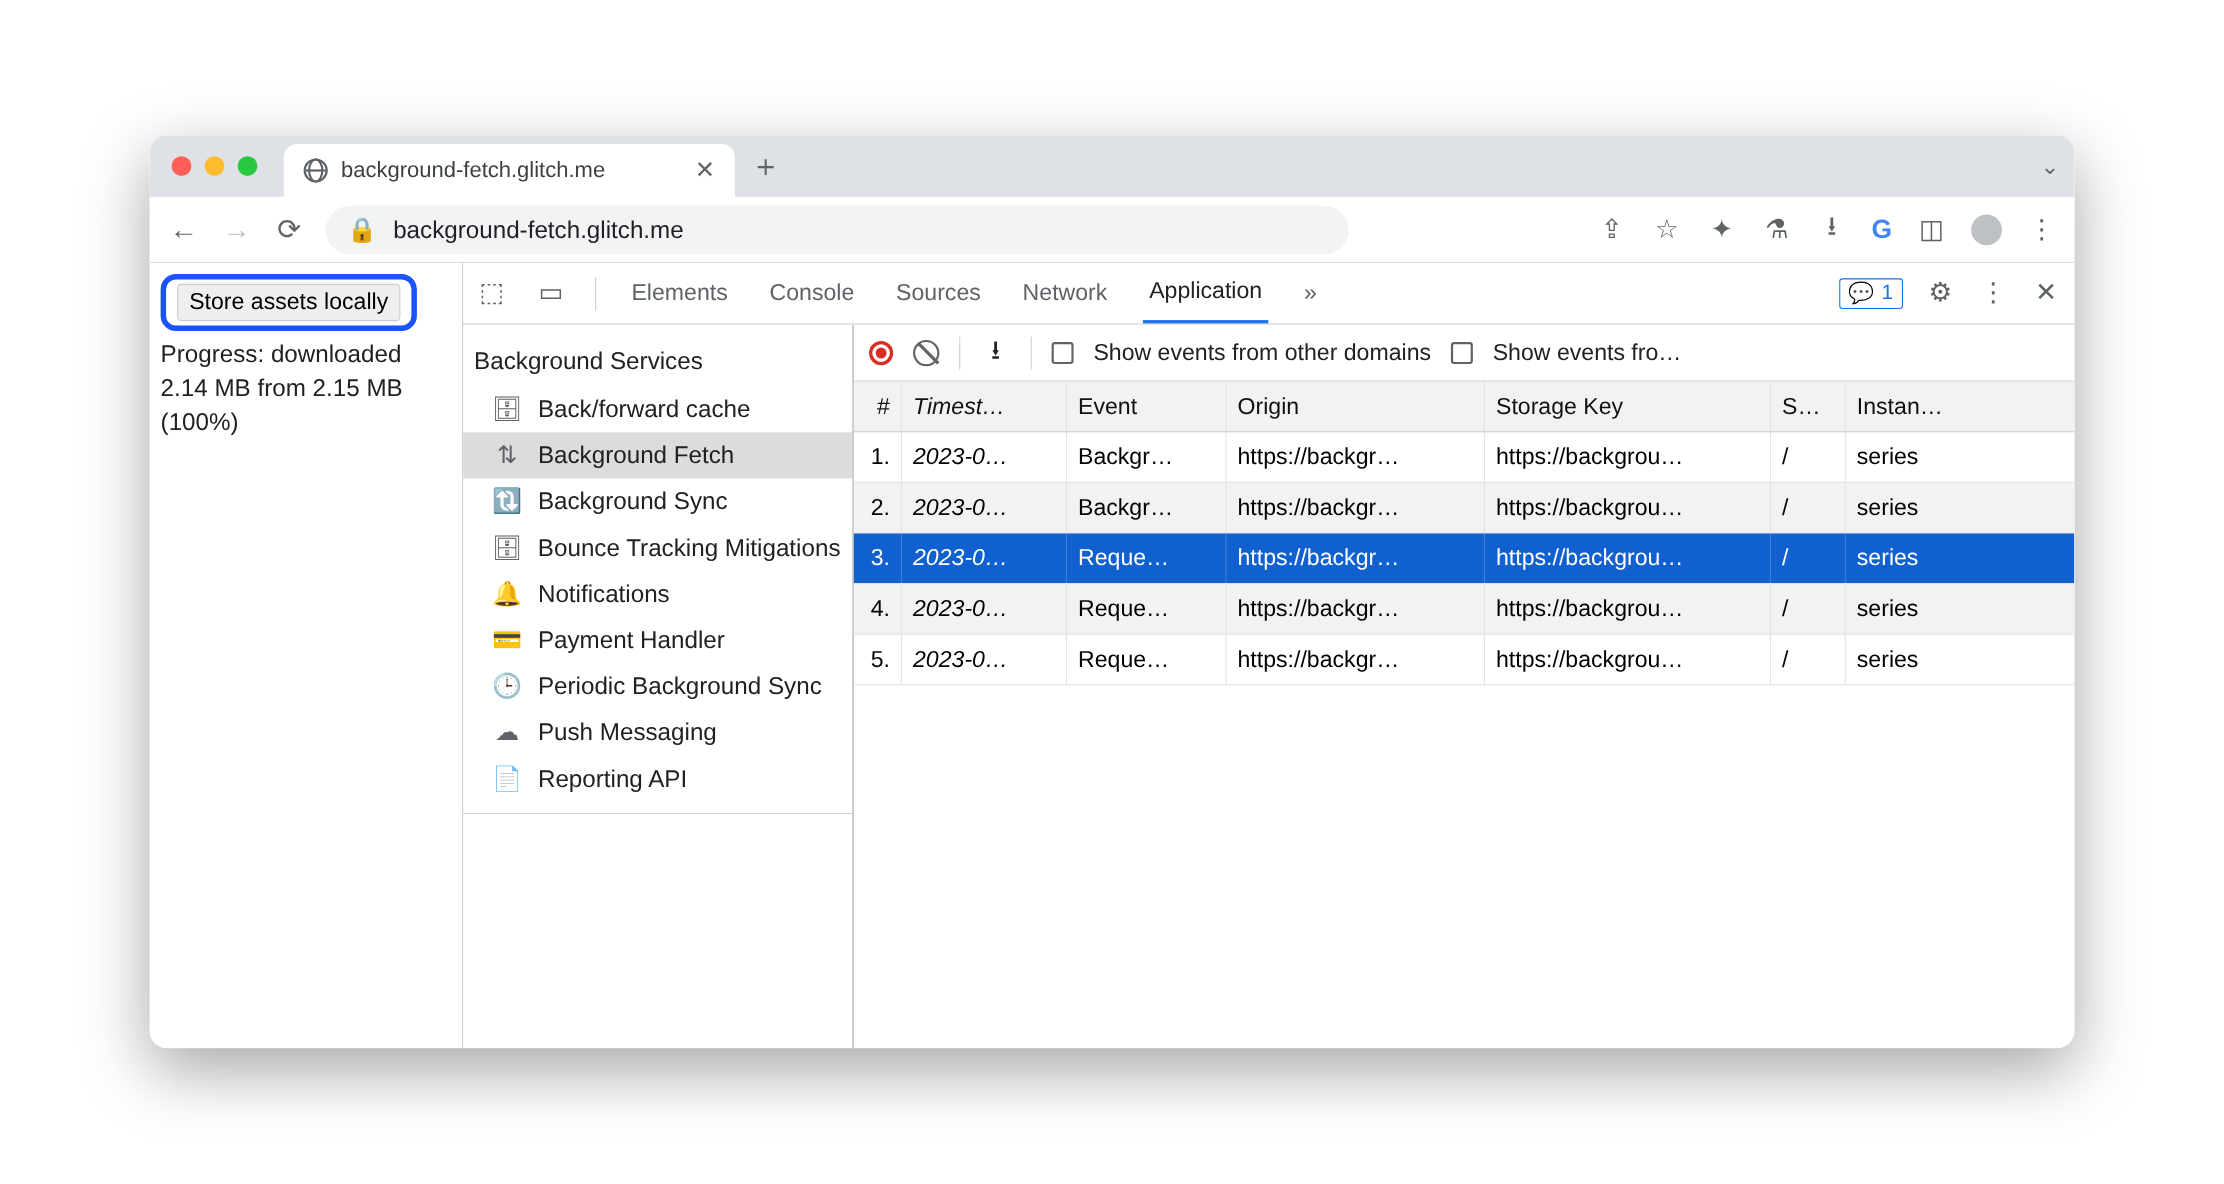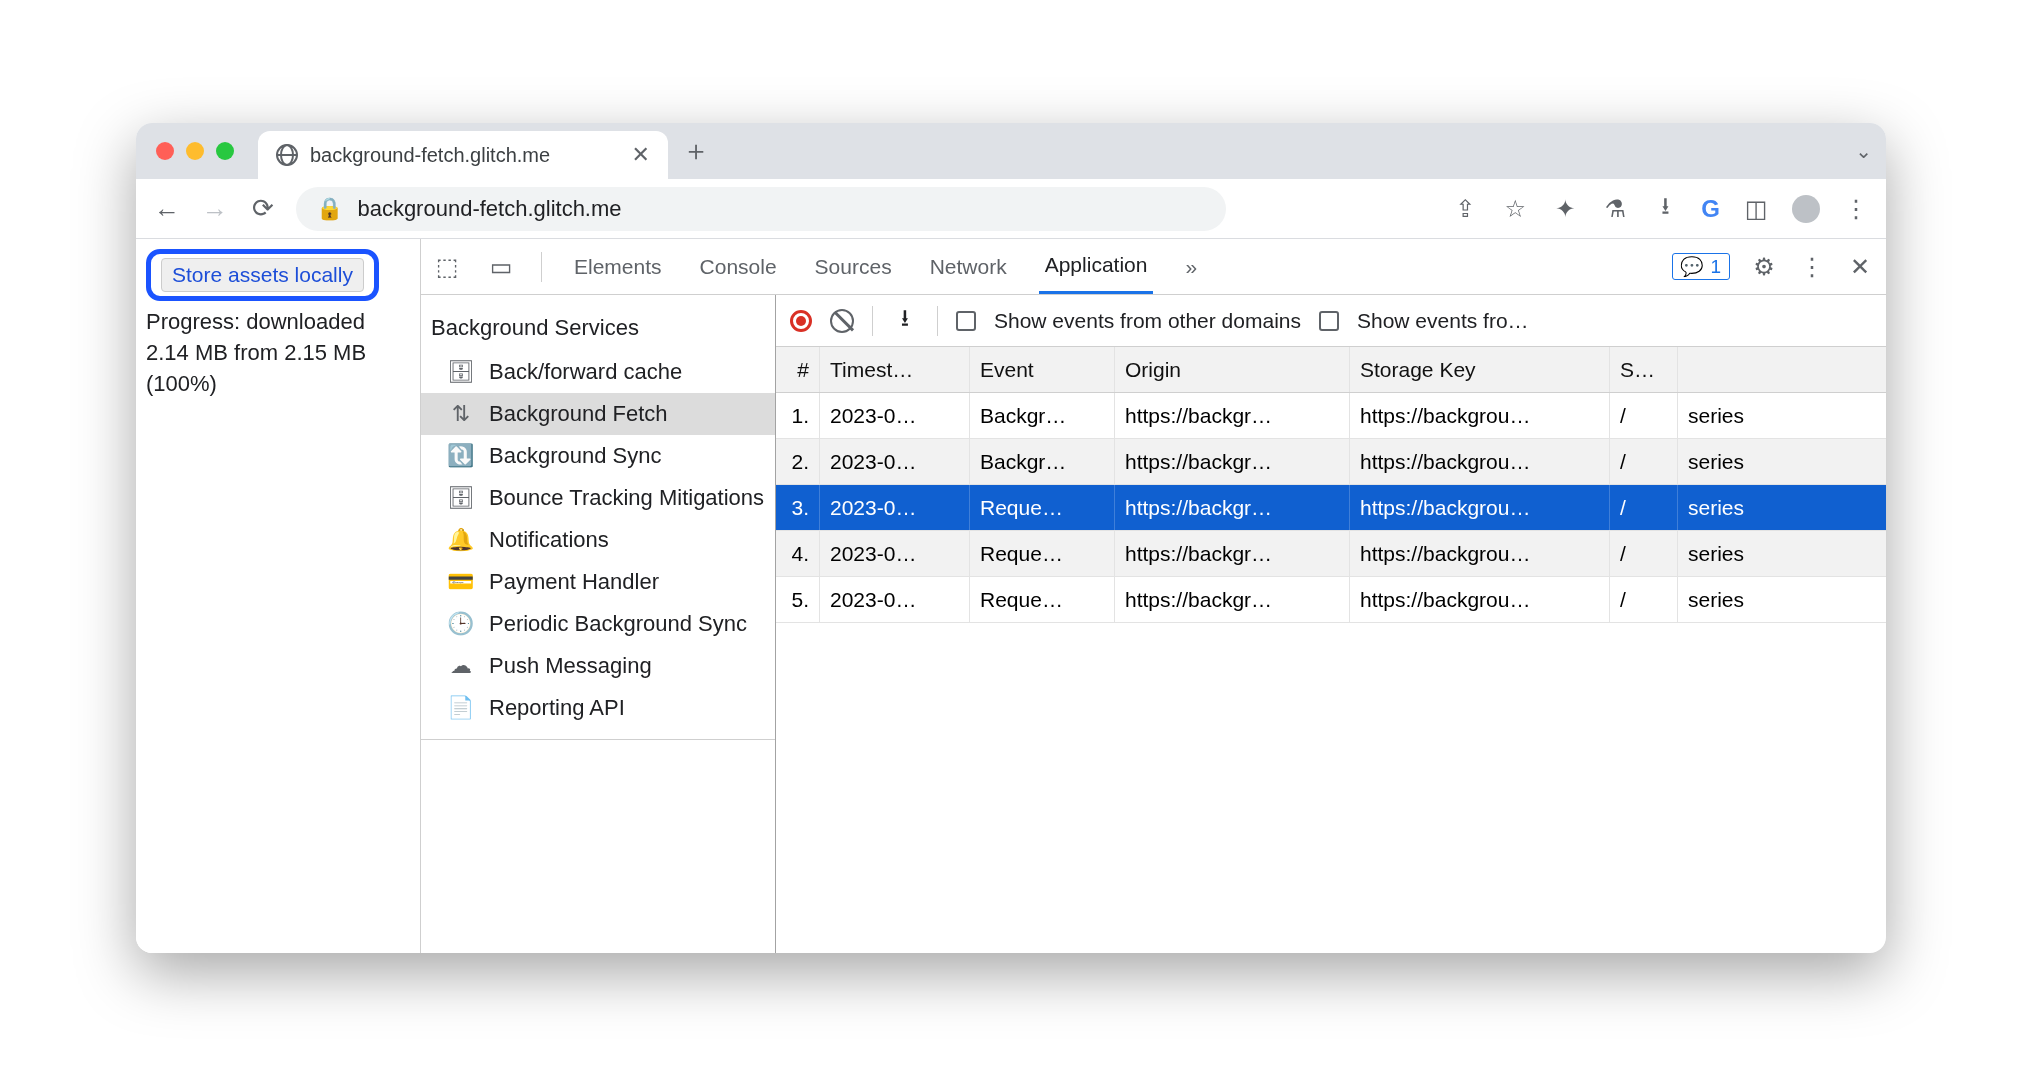--- a/index.html
+++ b/index.html
@@ -71,21 +71,21 @@
 .main{flex:1;display:flex;overflow:hidden;}
 .page{
   width:285px;background:#fff;padding:10px;font-size:22px;color:#202124;
   border-right:1px solid #cfcfcf;
 }
 .store-btn{
   border:5px solid #1a53ff;border-radius:14px;
   padding:4px 10px;display:inline-block;margin-bottom:6px;
 }
 .store-btn-inner{
-  border:1px solid #ccc;background:#efefef;color:#1d4ed8;
+  border:1px solid #ccc;background:#efefef;color:#000000;
   padding:4px 10px;border-radius:4px;font-size:21px;
 }
 .progress{line-height:1.4;}
 
 .devtools{flex:1;display:flex;flex-direction:column;font-size:21px;}
 .dt-tabs{
   height:56px;border-bottom:1px solid #cfcfcf;display:flex;align-items:center;
   padding:0 12px;gap:26px;color:#5f6368;
 }
 .dt-tab{padding:0 6px;height:100%;display:flex;align-items:center;cursor:pointer;}
@@ -113,21 +113,21 @@
 .rec{width:22px;height:22px;border:3px solid #d93025;border-radius:50%;display:inline-block;position:relative;}
 .rec::after{content:"";width:10px;height:10px;background:#d93025;border-radius:50%;position:absolute;top:50%;left:50%;transform:translate(-50%,-50%);}
 .no{width:24px;height:24px;border:2.5px solid #5f6368;border-radius:50%;position:relative;display:inline-block;}
 .no::after{content:"";position:absolute;width:26px;height:2.5px;background:#5f6368;top:50%;left:-1px;transform:translateY(-50%) rotate(45deg);}
 .divv{width:1px;height:30px;background:#cfcfcf;}
 .chk{width:20px;height:20px;border:2px solid #5f6368;border-radius:3px;display:inline-block;}
 .table{display:flex;flex-direction:column;font-size:21px;}
 .thead,.trow{display:flex;height:46px;align-items:center;border-bottom:1px solid #e3e3e3;}
 .thead{background:#f2f2f2;color:#111;font-weight:500;border-bottom:1px solid #cfcfcf;}
 .cell{padding:0 10px;overflow:hidden;text-overflow:ellipsis;white-space:nowrap;border-right:1px solid #e3e3e3;height:100%;display:flex;align-items:center;}
-.c-n{width:44px;justify-content:flex-end;} .c-ts{width:150px;} .c-ev{width:145px;}
+.c-n{width:44px;justify-content:flex-end;} .c-ts{width:150px;font-style:italic;} .c-ev{width:145px;}
 .c-or{width:235px;} .c-sk{width:260px;} .c-sc{width:68px;} .c-in{flex:1;border-right:none;}
 .trow:nth-child(even){background:#f2f2f2;}
 .trow.sel{background:#1060d0;color:#fff;}
 .trow.sel .cell{border-right-color:rgba(255,255,255,0.2);}
 .detail{padding:14px 18px;font-size:21px;color:#202124;line-height:1.7;}
 .detail .lbl{font-weight:700;color:#5f6368;}
 .mono{font-family:Menlo,Consolas,monospace;}
 </style>
 </head>
 <body>
@@ -258,20 +258,21 @@
           </div>
 
           <div class="table">
             <div class="thead">
               <div class="cell c-n">#</div>
               <div class="cell c-ts">Timest…</div>
               <div class="cell c-ev">Event</div>
               <div class="cell c-or">Origin</div>
               <div class="cell c-sk">Storage Key</div>
               <div class="cell c-sc">S…</div>
+              <div class="cell c-in">Instan…</div>
             </div>
             <div id="tbody">
                 <div class="trow">
                   <div class="cell c-n">1.</div>
                   <div class="cell c-ts">2023-0…</div>
                   <div class="cell c-ev">Backgr…</div>
                   <div class="cell c-or">https://backgr…</div>
                   <div class="cell c-sk">https://backgrou…</div>
                   <div class="cell c-sc">/</div>
                   <div class="cell c-in">series</div>

